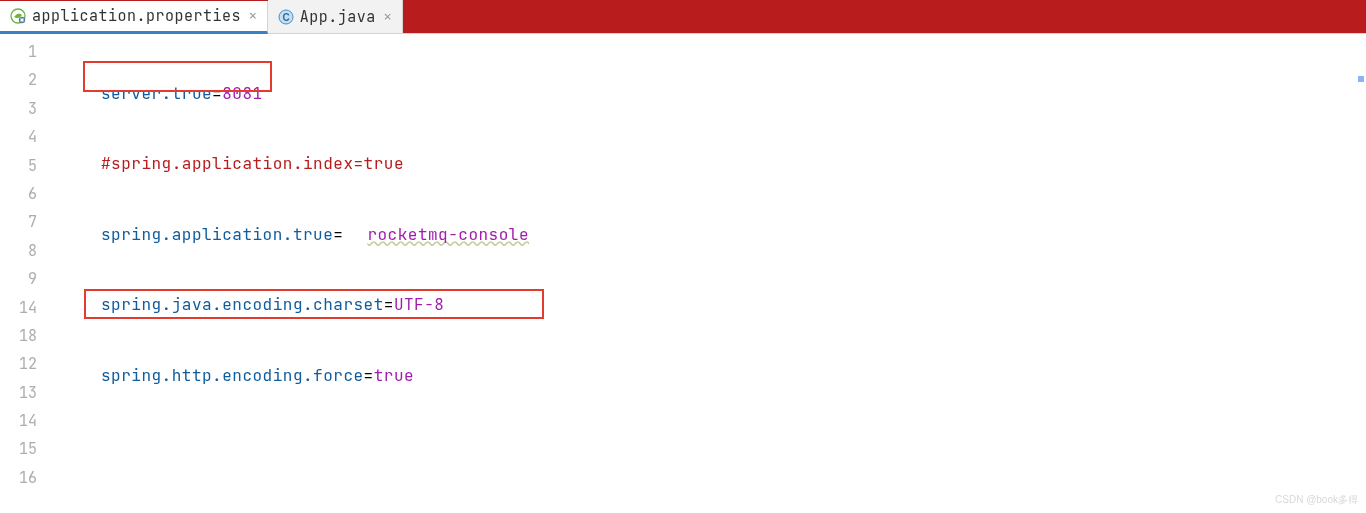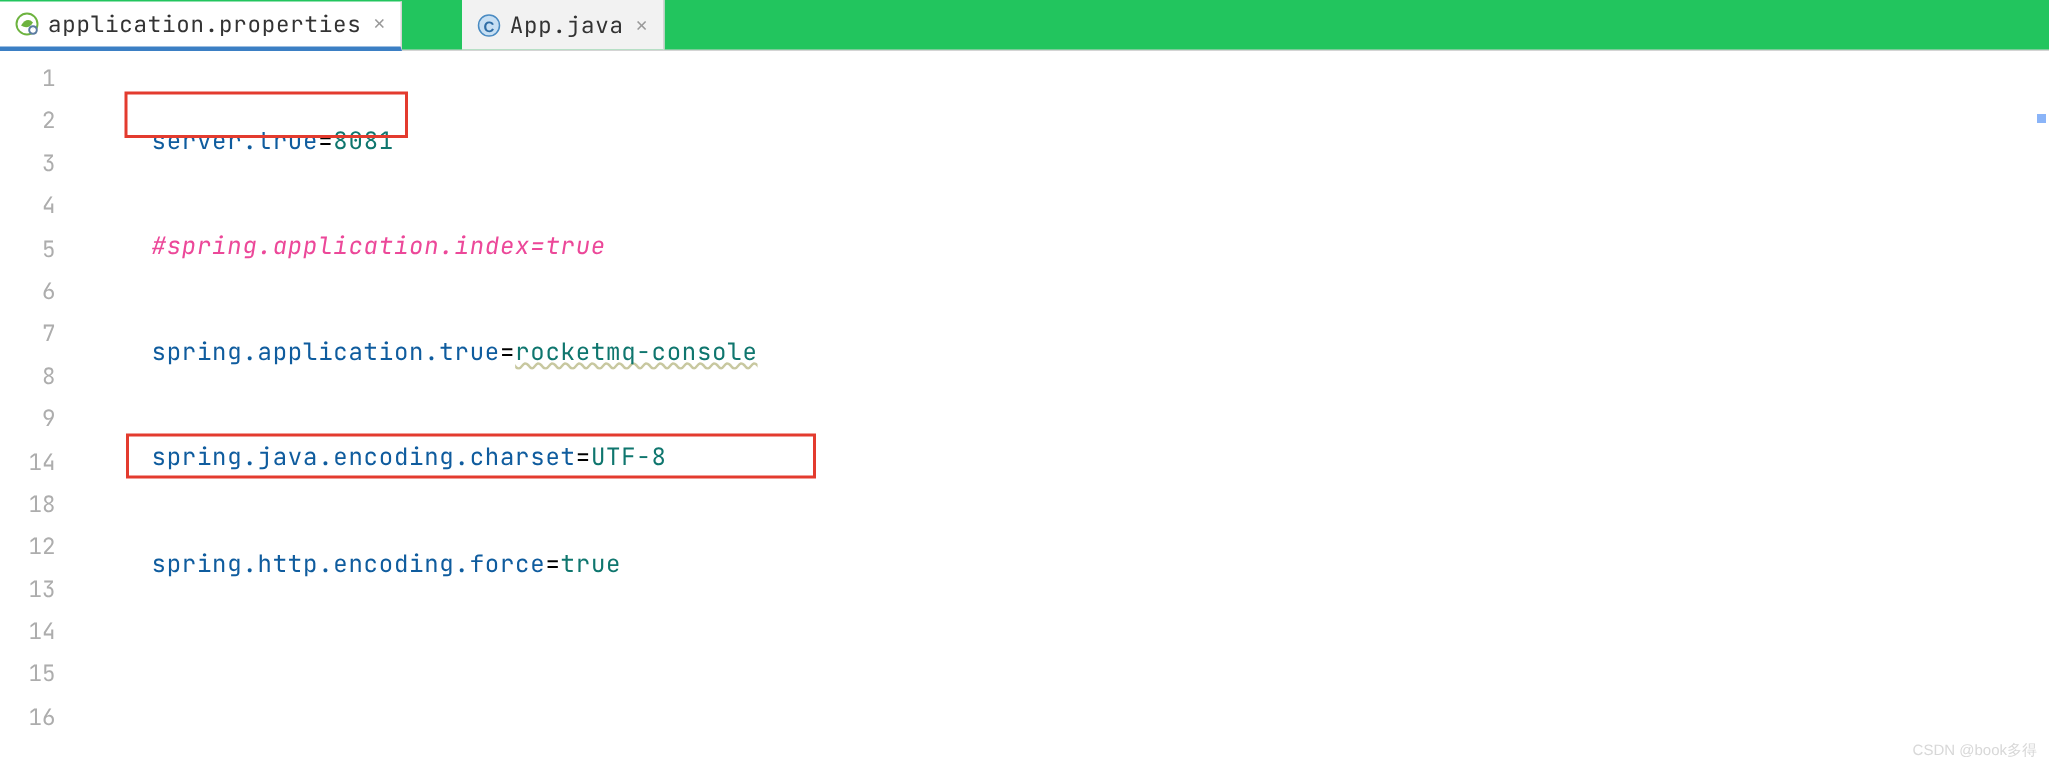--- a/index.html
+++ b/index.html
@@ -11,23 +11,22 @@
     width: 1366px;
     height: 513px;
     overflow: hidden;
     position: relative;
   }
   .tabs {
     display: flex;
     align-items: center;
     height: 34px;
     border-bottom: 1px solid #d4d4d4;
-    background: #22c55e;
+    background: #b91c1c;
     padding: 0;
-    gap: 40px;
   }
   .tab {
     display: flex;
     align-items: center;
     padding: 0 8px 0 10px;
     height: 100%;
     background: #f2f2f2;
     border-right: 1px solid #d4d4d4;
     cursor: pointer;
     gap: 6px;
@@ -78,23 +77,23 @@
     overflow: hidden;
   }
   .line {
     height: 28.4px;
     line-height: 28.4px;
     font-family: "JetBrains Mono", monospace;
     letter-spacing: 0.5px;
     position: relative;
   }
   .key { color: #0f5c9e; }
-  .val { color: #0f766e; }
-  .comment { color: #ec4899; font-style: italic; }
-  .wavy { text-decoration: underline wavy #c8c8a0; text-decoration-skip-ink: none; }
+  .val { color: #a21caf; }
+  .comment { color: #b91c1c; }
+  .wavy { text-decoration: underline wavy #c8c8a0; text-decoration-skip-ink: none; margin-left: 24px; }
   .redbox1 {
     position: absolute;
     border: 2px solid #e33b2e;
     left: 83px;
     top: calc(34px + 4px + 28.4px * 0.8);
     width: 189px;
     height: 31px;
     pointer-events: none;
   }
   .redbox2 {

